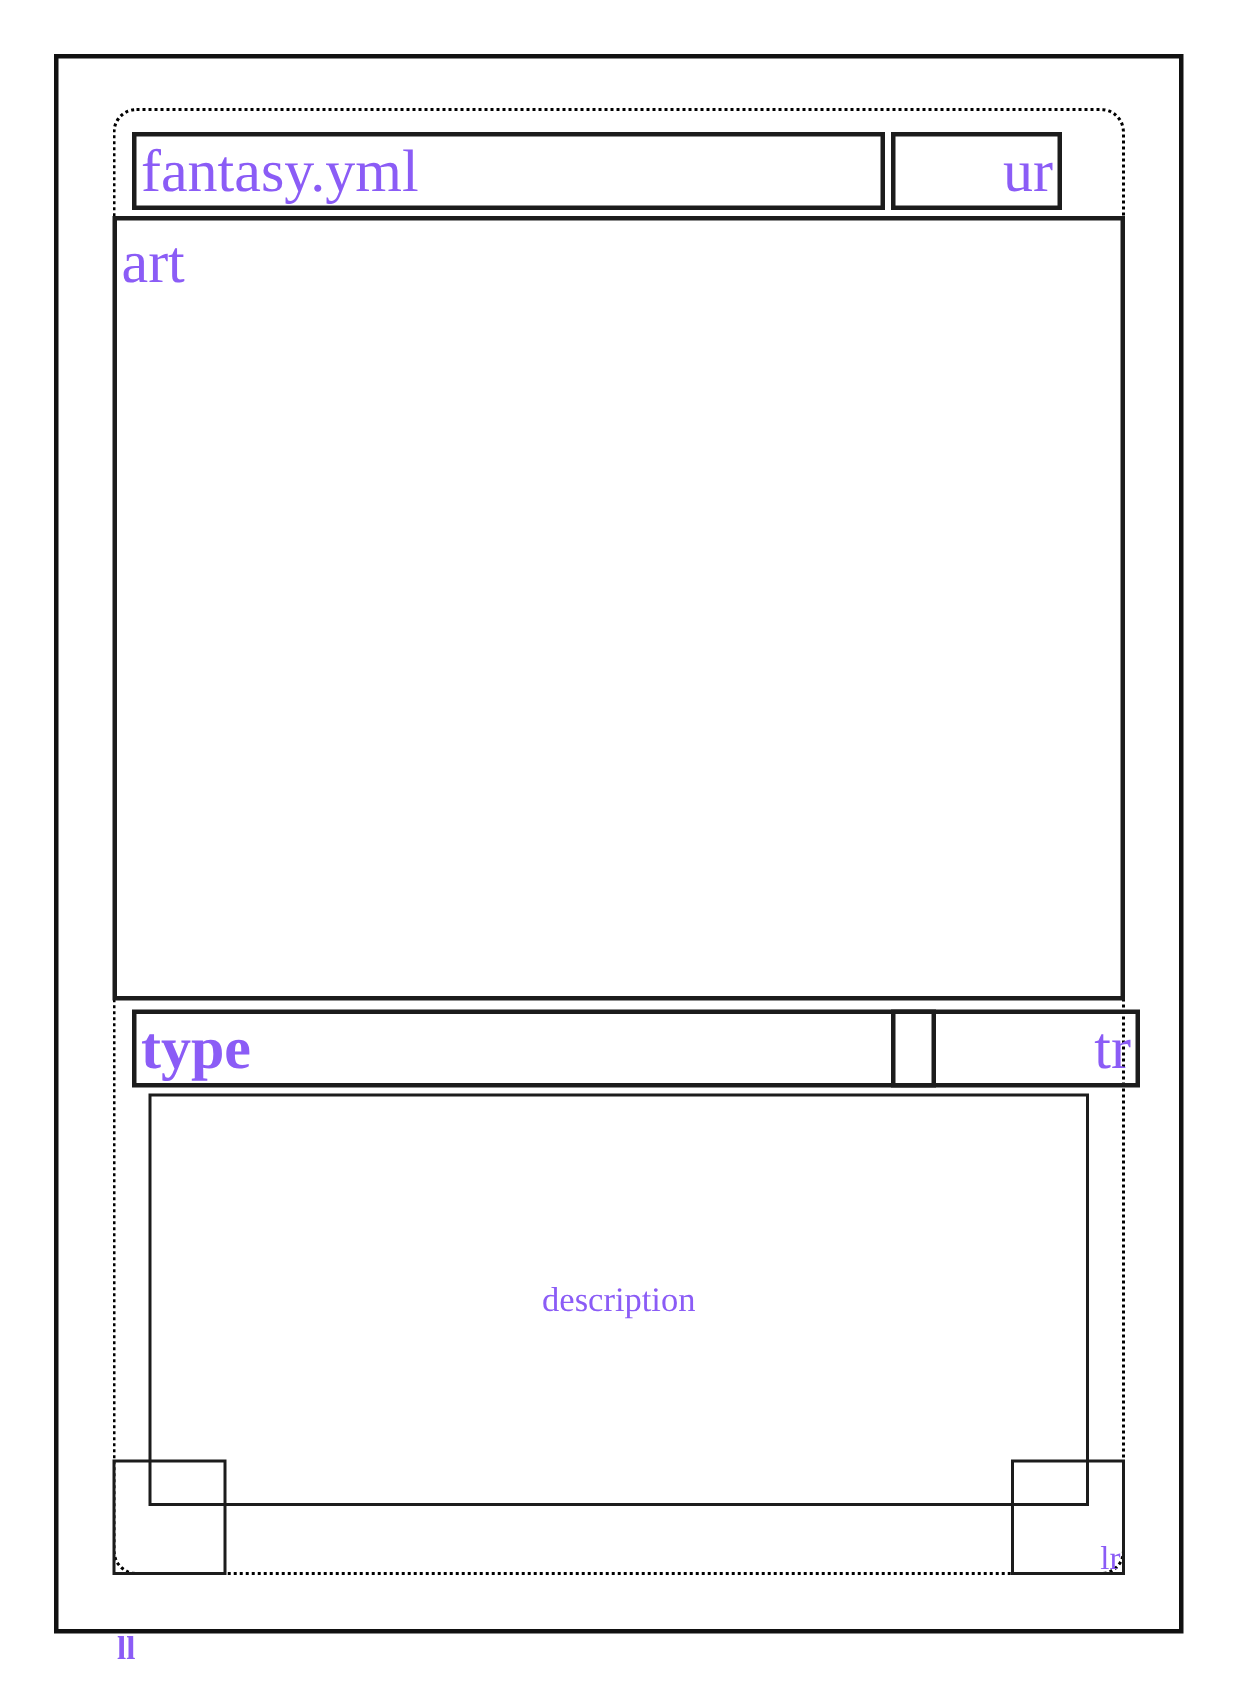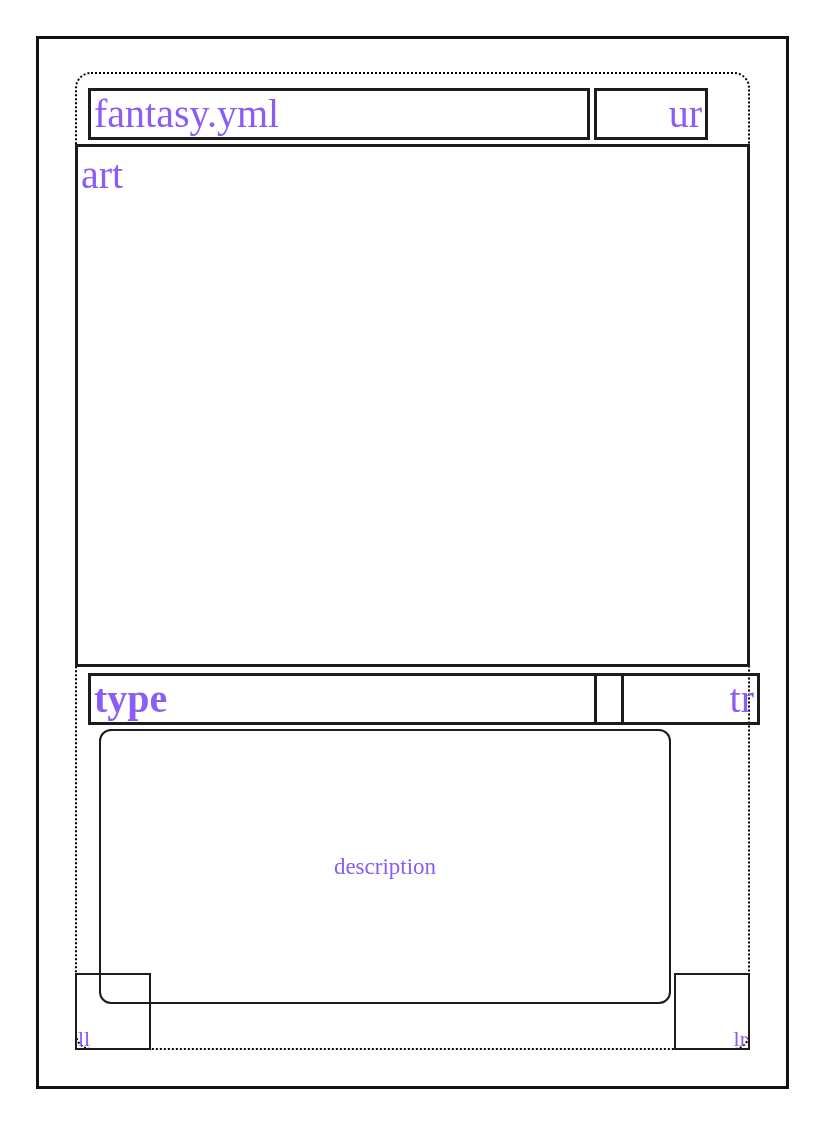--- a/index.html
+++ b/index.html
@@ -49,28 +49,28 @@
                 display: flex; align-items: center; justify-content: flex-end;
                 padding-right: 3px; }
   .art-box    { left: 75px;  top: 144px; width: 675px; height: 523px;
                 padding: 6px 0 0 3px; }
   .type-box   { left: 88px;  top: 673px; width: 536px; height: 52px;
                 display: flex; align-items: center; justify-content: flex-start;
                 padding-left: 3px; font-weight: bold; }
   .tr-box     { left: 594px; top: 673px; width: 166px; height: 52px;
                 display: flex; align-items: center; justify-content: flex-end;
                 padding-right: 3px; }
-  .desc-box   { left: 99px;  top: 729px; width: 572px; height: 275px;
+  .desc-box   { left: 99px;  top: 729px; width: 627px; height: 275px;
                 display: flex; align-items: center; justify-content: center;
-                font-size: 23px; border-radius: 12px; }
+                font-size: 23px; }
   .ll-box     { left: 75px;  top: 973px; width: 76px;  height: 77px; }
   .lr-box     { left: 674px; top: 973px; width: 76px;  height: 77px; }
   .credits-bar{ left: 75px;  top: 1024px; width: 675px; height: 26px;
                 display: flex; align-items: center; justify-content: center; }
-  .ll-label   { left: 78px;  top: 1028px; }
+  .ll-label   { left: 78px;  top: 1088px; font-weight: bold; }
   .lr-label   { right: 78px; top: 1028px; }
 </style>
 </head>
 <body>
 
 <div class="canvas">
 
   <div class="abs outer-border"></div>
 
   <div class="abs cut-frame"></div>

